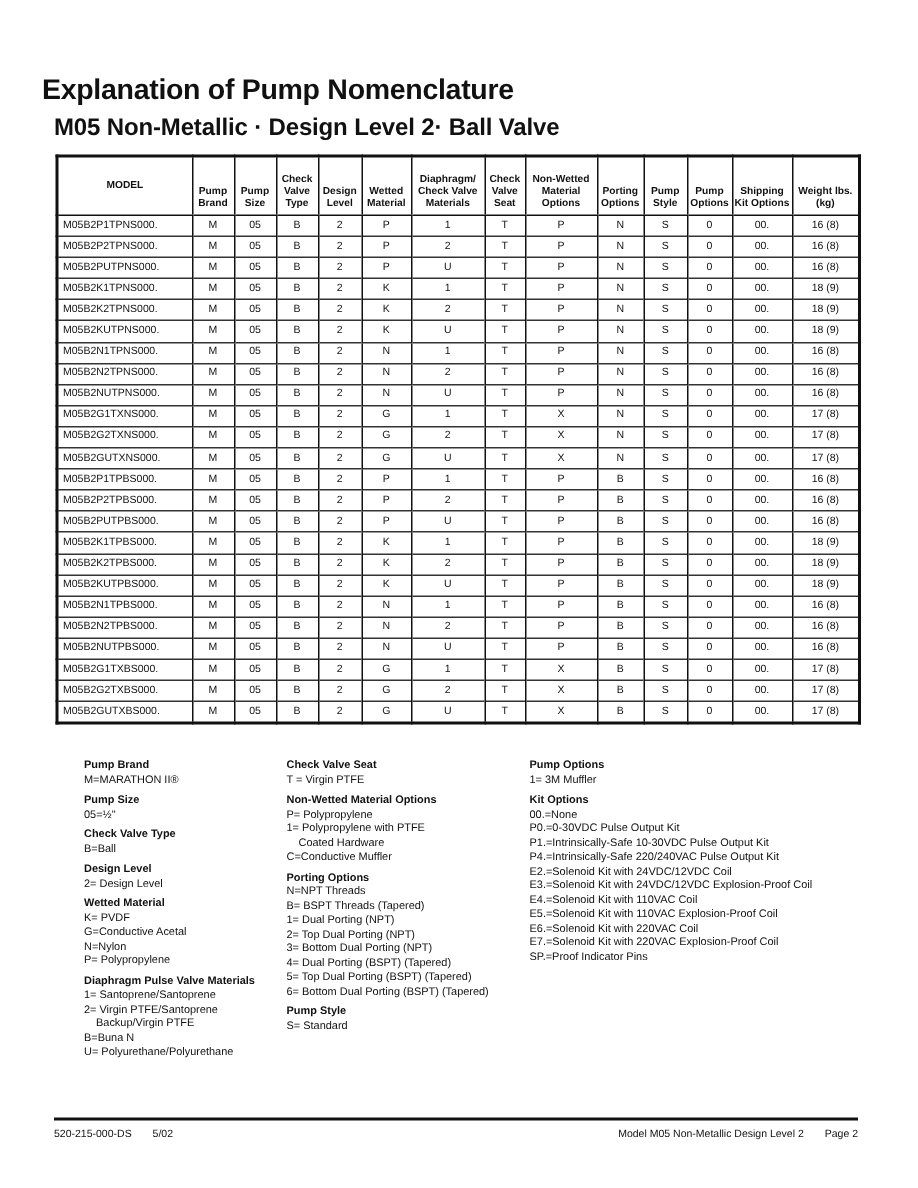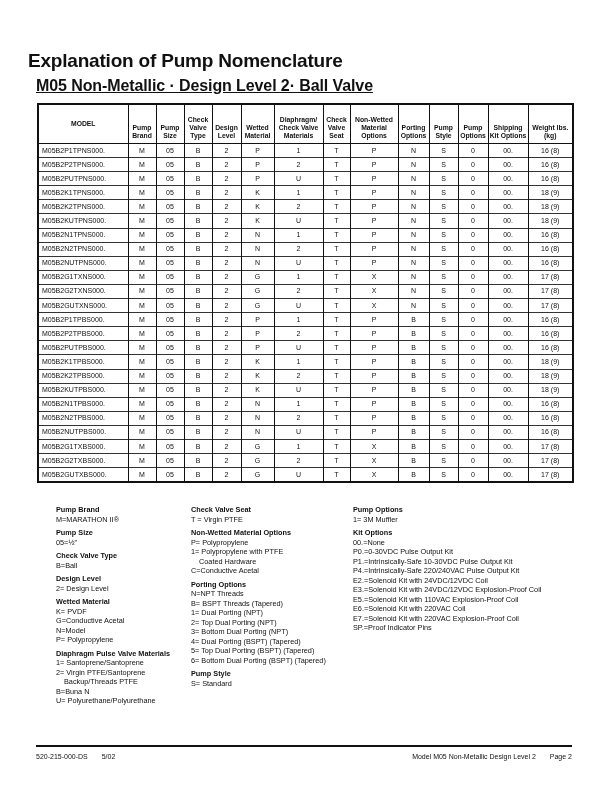--- a/index.html
+++ b/index.html
@@ -1,18 +1,18 @@
 <!DOCTYPE html>
 <html><head>
 <meta charset="utf-8">
 <style>
   html, body { margin: 0; padding: 0; background: #ffffff; }
   body { width: 612px; height: 792px; position: relative; overflow: hidden; font-family: "Liberation Sans", sans-serif; color: #111; }
   .title { position: absolute; left: 28px; top: 50px; font-size: 19px; font-weight: bold; letter-spacing: -0.2px; }
-  .subtitle { position: absolute; left: 36px; top: 77px; font-size: 16px; font-weight: bold; letter-spacing: -0.1px; text-decoration: underline; }
+  .subtitle { position: absolute; left: 36px; top: 77px; font-size: 16px; font-weight: bold; letter-spacing: -0.1px; }
   table.nom { position: absolute; left: 37px; top: 103px; width: 535px; border-collapse: collapse; border: 2px solid #111; table-layout: fixed; }
   table.nom th { font-size: 6.8px; font-weight: bold; line-height: 8px; text-align: center; vertical-align: bottom; padding: 2px 1px 3px 1px; border-left: 1.5px solid #111; border-bottom: 1.5px solid #111; height: 33px; }
   table.nom th:first-child { border-left: none; vertical-align: middle; }
   table.nom td { font-size: 7px; text-align: center; height: 13.1px; padding: 0; border-left: 1.5px solid #111; border-top: 1px solid #333; line-height: 12px; }
   table.nom td:first-child { border-left: none; text-align: left; padding-left: 3px; }
   .legend { position: absolute; top: 505px; font-size: 7.3px; line-height: 9.5px; }
   .legend .h { font-weight: bold; margin-top: 4px; }
   .legend .h:first-child { margin-top: 0; }
   .legend .ind { padding-left: 8px; }
   .col1 { left: 56px; width: 130px; }
@@ -458,37 +458,37 @@
     <div>M=MARATHON II®</div>
     <div class="h">Pump Size</div>
     <div>05=½"</div>
     <div class="h">Check Valve Type</div>
     <div>B=Ball</div>
     <div class="h">Design Level</div>
     <div>2= Design Level</div>
     <div class="h">Wetted Material</div>
     <div>K= PVDF</div>
     <div>G=Conductive Acetal</div>
-    <div>N=Model</div>
+    <div>N=Nylon</div>
     <div>P= Polypropylene</div>
     <div class="h">Diaphragm Pulse Valve Materials</div>
     <div>1= Santoprene/Santoprene</div>
     <div>2= Virgin PTFE/Santoprene</div>
-    <div class="ind">Backup/Threads PTFE</div>
+    <div class="ind">Backup/Virgin PTFE</div>
     <div>B=Buna N</div>
     <div>U= Polyurethane/Polyurethane</div>
   </div>
 <div class="legend col2" id="legend-col2">
     <div class="h">Check Valve Seat</div>
     <div>T = Virgin PTFE</div>
     <div class="h">Non-Wetted Material Options</div>
     <div>P= Polypropylene</div>
     <div>1= Polypropylene with PTFE</div>
     <div class="ind">Coated Hardware</div>
-    <div>C=Conductive Acetal</div>
+    <div>C=Conductive Muffler</div>
     <div class="h">Porting Options</div>
     <div>N=NPT Threads</div>
     <div>B= BSPT Threads (Tapered)</div>
     <div>1= Dual Porting (NPT)</div>
     <div>2= Top Dual Porting (NPT)</div>
     <div>3= Bottom Dual Porting (NPT)</div>
     <div>4= Dual Porting (BSPT) (Tapered)</div>
     <div>5= Top Dual Porting (BSPT) (Tapered)</div>
     <div>6= Bottom Dual Porting (BSPT) (Tapered)</div>
     <div class="h">Pump Style</div>
@@ -497,20 +497,21 @@
 <div class="legend col3" id="legend-col3">
     <div class="h">Pump Options</div>
     <div>1= 3M Muffler</div>
     <div class="h">Kit Options</div>
     <div>00.=None</div>
     <div>P0.=0-30VDC Pulse Output Kit</div>
     <div>P1.=Intrinsically-Safe 10-30VDC Pulse Output Kit</div>
     <div>P4.=Intrinsically-Safe 220/240VAC Pulse Output Kit</div>
     <div>E2.=Solenoid Kit with 24VDC/12VDC Coil</div>
     <div>E3.=Solenoid Kit with 24VDC/12VDC Explosion-Proof Coil</div>
+    <div>E4.=Solenoid Kit with 110VAC Coil</div>
     <div>E5.=Solenoid Kit with 110VAC Explosion-Proof Coil</div>
     <div>E6.=Solenoid Kit with 220VAC Coil</div>
     <div>E7.=Solenoid Kit with 220VAC Explosion-Proof Coil</div>
     <div>SP.=Proof Indicator Pins</div>
   </div>
 
 <div class="footer-rule"></div>
 <div class="footer-left">
   <span>520-215-000-DS</span>
   <span>5/02</span>

